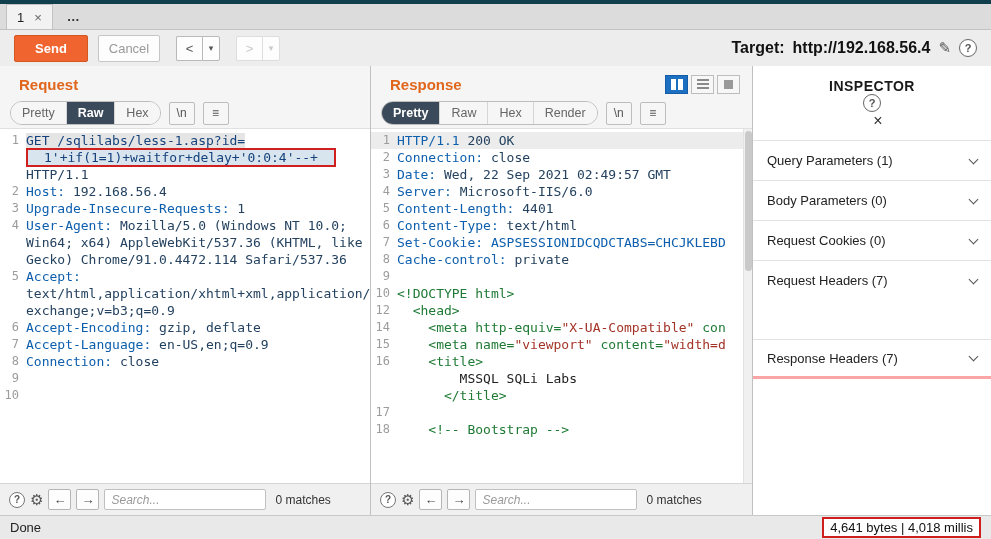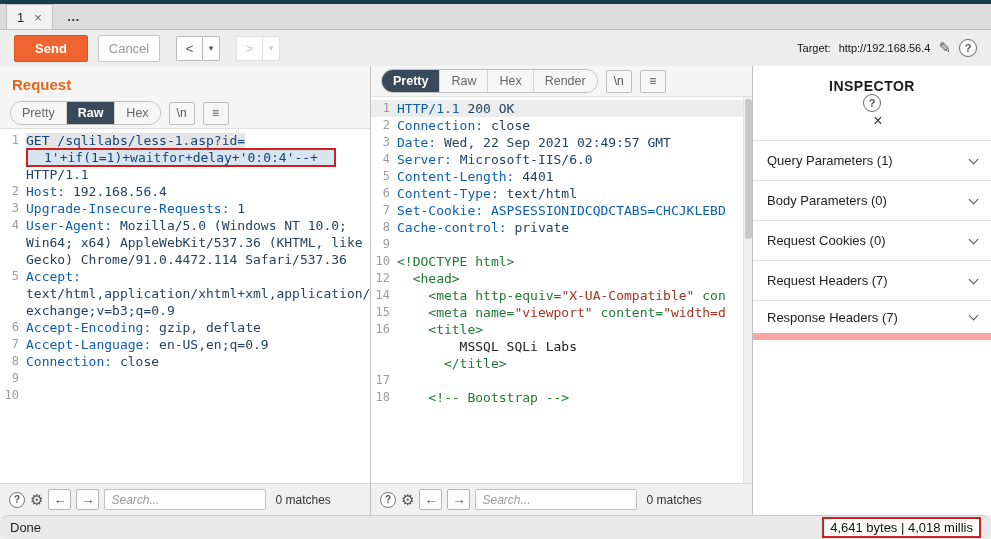--- a/index.html
+++ b/index.html
@@ -14,31 +14,31 @@
 
   .toolbar { height:36px; display:flex; align-items:center; padding:8px 14px; gap:10px; background:#ededed; }
   .btn-send { width:74px; height:27px; background:#f0652f; border:1px solid #d4571f; color:#fff; font-weight:bold; font-size:13px; border-radius:2px; cursor:pointer; }
   .btn-cancel { width:62px; height:27px; background:#fdfdfd; border:1px solid #c6c6c6; color:#9a9a9a; font-size:13px; border-radius:2px; }
   .splitgroup { display:flex; margin-left:6px; }
   .nav-part { height:25px; display:flex; align-items:center; justify-content:center; background:#fdfdfd; border:1px solid #b9b9b9; color:#555; font-size:13px; }
   .nav-main { width:26px; border-right:none; border-radius:2px 0 0 2px; }
   .nav-caret { width:18px; font-size:9px; border-radius:0 2px 2px 0; }
   .splitgroup.disabled .nav-part { color:#c9c9c9; border-color:#ddd; }
   .target-area { margin-left:auto; display:flex; align-items:center; gap:8px; }
-  .target-label, .target-value { font-weight:normal; color:#111; font-size:11px; }
+  .target-label, .target-value { font-weight:bold; color:#111; font-size:16px; }
   .pencil-icon { color:#555; font-size:15px; cursor:pointer; }
   .help-circle { width:18px; height:18px; border:1.5px solid #666; border-radius:50%; color:#555; font-size:11px; font-weight:bold; display:flex; align-items:center; justify-content:center; cursor:pointer; background:#fff; }
 
   .main { display:flex; height:449px; background:#d0d0d0; }
   .pane { display:flex; flex-direction:column; background:#f5f5f5; }
   .pane-request { width:371px; border-right:1px solid #c0c0c0; }
   .pane-response { width:382px; border-right:1px solid #c0c0c0; }
   .pane-inspector { flex:1; background:#fff; }
 
-  .pane-header { height:32px; display:flex; align-items:center; padding:4px 12px 0 12px; }
+  .pane-header { height:32px; display:flex; align-items:center; padding:4px 12px 0 12px;margin-left:7px; }
   .pane-title { color:#e0661c; font-size:15px; font-weight:bold; }
   .view-buttons { margin-left:auto; display:flex; gap:3px; }
   .vb { width:23px; height:19px; border:1px solid #bdbdbd; background:#f7f7f7; display:flex; align-items:center; justify-content:center; gap:2px; cursor:pointer; }
   .vb.active { background:#1d6fc2; border-color:#145ca6; }
   .vb .colbar { width:5px; height:11px; background:#fff; }
   .vb .rows { display:flex; flex-direction:column; gap:2px; }
   .vb .rowbar { width:12px; height:2px; background:#8a8a8a; }
   .vb .sq { width:9px; height:9px; background:#9a9a9a; }
 
   .tabs-row { height:30px; display:flex; align-items:center; padding:0 10px; gap:8px; }
@@ -73,24 +73,24 @@
   .gear-icon { font-size:15px; color:#555; cursor:pointer; flex-shrink:0; }
   .nav-sq { width:23px; height:21px; border:1px solid #b5b5b5; background:#fdfdfd; color:#444; font-size:13px; display:flex; align-items:center; justify-content:center; border-radius:2px; cursor:pointer; flex-shrink:0; }
   .search-input { width:162px; height:21px; border:1px solid #c0c0c0; border-radius:2px; padding:0 6px; font-size:12px; font-family:"Liberation Sans",sans-serif; }
   .search-input::placeholder { color:#9a9a9a; font-style:italic; }
   .matches { font-size:12px; color:#333; margin-left:4px; white-space:nowrap; }
 
   .insp-header { display:flex; align-items:center; padding:12px 12px 10px 12px;flex-direction:column; }
   .insp-title { font-size:14px; font-weight:bold; letter-spacing:0.5px; color:#1a1a1a; flex:1; }
   .insp-close { font-size:16px; color:#333; margin-left:12px; cursor:pointer; }
   .insp-row { display:flex; align-items:center; height:40px; padding:0 14px; border-top:1px solid #e2e2e2; font-size:13px; color:#222; cursor:pointer; }
-  .insp-row:last-child { border-bottom:7px solid #fca5a5; }
+  .insp-row:last-child { border-bottom:3px solid #fca5a5;margin-top:39px; }
   .chev { width:7px; height:7px; border-right:1.6px solid #555; border-bottom:1.6px solid #555; transform:rotate(45deg); margin-left:auto; margin-bottom:3px; }
 
-  .statusbar { position:absolute; left:0; right:0; bottom:0; height:24px; background:#e9e9e9; border-top:1px solid #c8c8c8; display:flex; align-items:center; padding:0 10px; font-size:13px; color:#222;border-radius:10px; }
+  .statusbar { position:absolute; left:0; right:0; bottom:0; height:24px; background:#e9e9e9; border-top:1px solid #c8c8c8; display:flex; align-items:center; padding:0 10px; font-size:13px; color:#222; }
   .metrics-box { margin-left:auto; border:2px solid #d01f1f; padding:1px 6px; font-size:13px; color:#111; background:#fff; white-space:nowrap; }
 </style>
 </head>
 <body>
 
 <div class="top-strip"></div>
 
 <div class="tabbar">
   <div class="tab">
     <span>1</span>
@@ -179,20 +179,39 @@
       <span class="mini-circle">?</span>
       <span class="gear-icon">⚙</span>
       <span class="nav-sq">←</span>
       <span class="nav-sq">→</span>
       <input class="search-input" placeholder="Search..." style="">
       <span class="matches">0 matches</span>
     </div>
   </section>
 
   <section class="pane pane-response">
+    <div class="pane-header">
+      <span class="pane-title">Response</span>
+      <div class="view-buttons">
+        <span class="vb active">
+            <span class="colbar"></span>
+            <span class="colbar"></span>
+          </span>
+        <span class="vb">
+            <span class="rows">
+              <span class="rowbar"></span>
+              <span class="rowbar"></span>
+              <span class="rowbar"></span>
+            </span>
+          </span>
+        <span class="vb">
+            <span class="sq"></span>
+          </span>
+      </div>
+    </div>
     <div class="tabs-row">
       <div class="tabgroup" id="response-tabs">
           <span class="tab-btn active">Pretty</span>
           <span class="tab-btn">Raw</span>
           <span class="tab-btn">Hex</span>
           <span class="tab-btn">Render</span>
         </div>
       <button class="sq-btn">\n</button>
       <button class="sq-btn">≡</button>
     </div>

